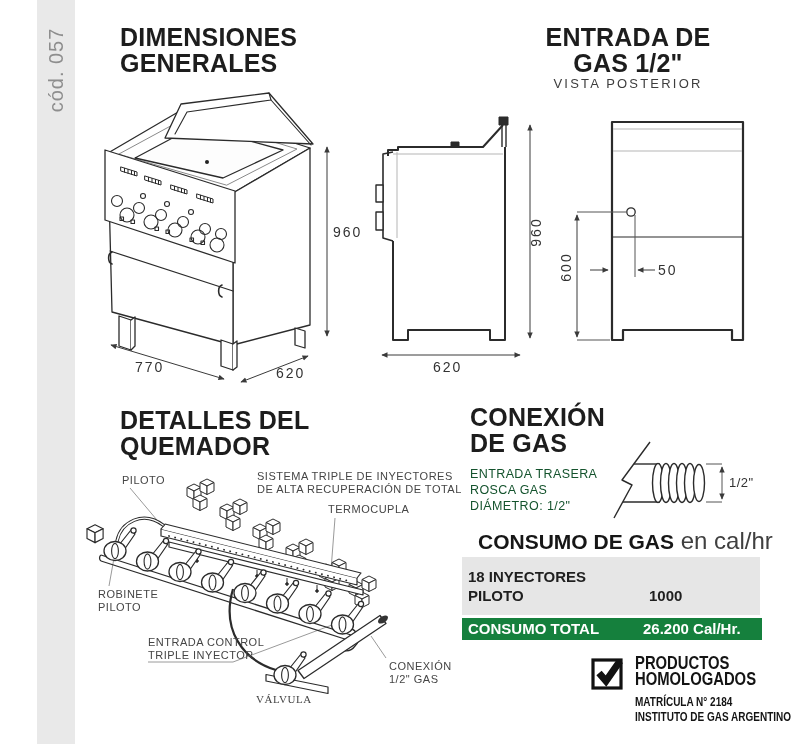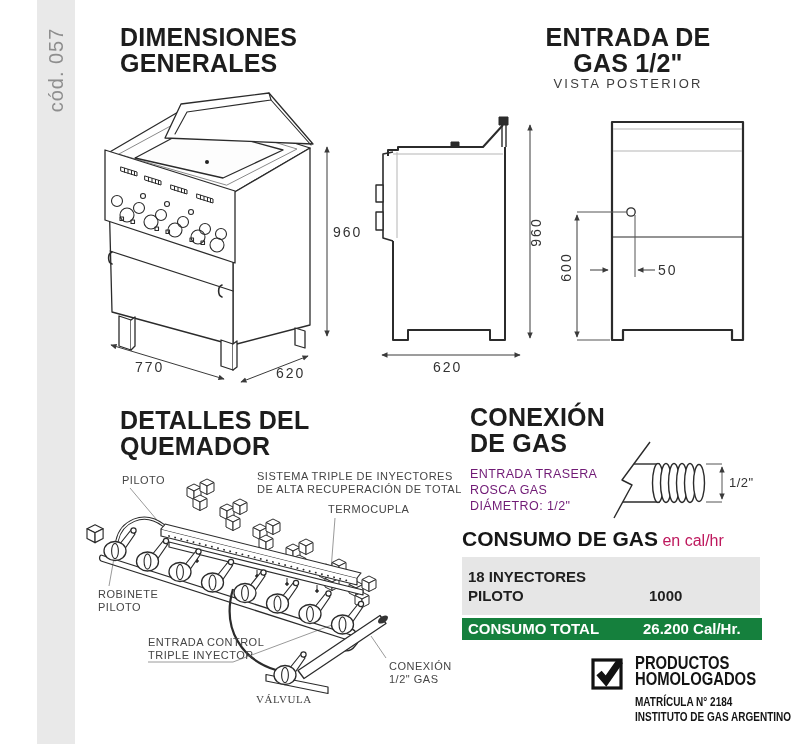--- a/index.html
+++ b/index.html
@@ -14,24 +14,24 @@
     font-size:20px; color:#8e8e8e; letter-spacing:1px; white-space:nowrap;
   }
   .h1 { position:absolute; font-size:25px; font-weight:800; line-height:26px; color:#1d1d1d; letter-spacing:0.2px; white-space:nowrap; }
   .h1.center { text-align:center; }
   .subtitle { position:absolute; font-size:13px; letter-spacing:2.2px; color:#3d3d3d; font-weight:500; text-align:center; white-space:nowrap; }
   .fig { position:absolute; }
   .fig svg { display:block; overflow:visible; }
   .dim-label { position:absolute; font-size:14px; letter-spacing:2px; color:#333; white-space:nowrap; }
   .dim-label.rot { width:40px; text-align:center; transform:rotate(-90deg); letter-spacing:2px; }
   .dg-label { position:absolute; font-size:11px; letter-spacing:0.5px; color:#454545; white-space:nowrap; line-height:13px; }
-  .desc { position:absolute; font-size:12.5px; line-height:16px; letter-spacing:0.4px; color:#701a75; font-weight:500; }
+  .desc { position:absolute; font-size:12.5px; line-height:16px; letter-spacing:0.4px; color:#14532d; font-weight:500; }
   .consumo-h { position:absolute; white-space:nowrap; }
-  .consumo-h .b { font-size:21px; font-weight:800; color:#161616; }
-  .consumo-h .r { font-size:16px; font-weight:400; color:#be185d; }
+  .consumo-h .b { font-size:21px; font-weight:800; color:#161616;margin-left:16px; }
+  .consumo-h .r { font-size:24px; font-weight:400; color:#404040; }
   .tbl { position:absolute; }
   .tbl-gray { position:relative; width:298px; background:#e6e6e6; padding:11px 0 9px 6px; }
   .tbl-row { position:relative; height:19px; font-size:15px; font-weight:700; color:#1f1f1f; }
   .tbl-row .val { position:absolute; left:181px; top:0; }
   .tbl-total { position:relative; width:300px; height:22px; margin-top:3px; background:#15803d; color:#fff;
                font-size:15px; font-weight:700; line-height:22px; padding-left:6px; }
   .tbl-total .val { position:absolute; left:181px; top:0; }
   .logo { position:absolute; }
   .logo-title { position:absolute; left:45px; top:3px; font-size:19px; line-height:15.5px; font-weight:700; color:#141414;
                 transform:scaleX(0.78); transform-origin:0 0; white-space:nowrap; }

